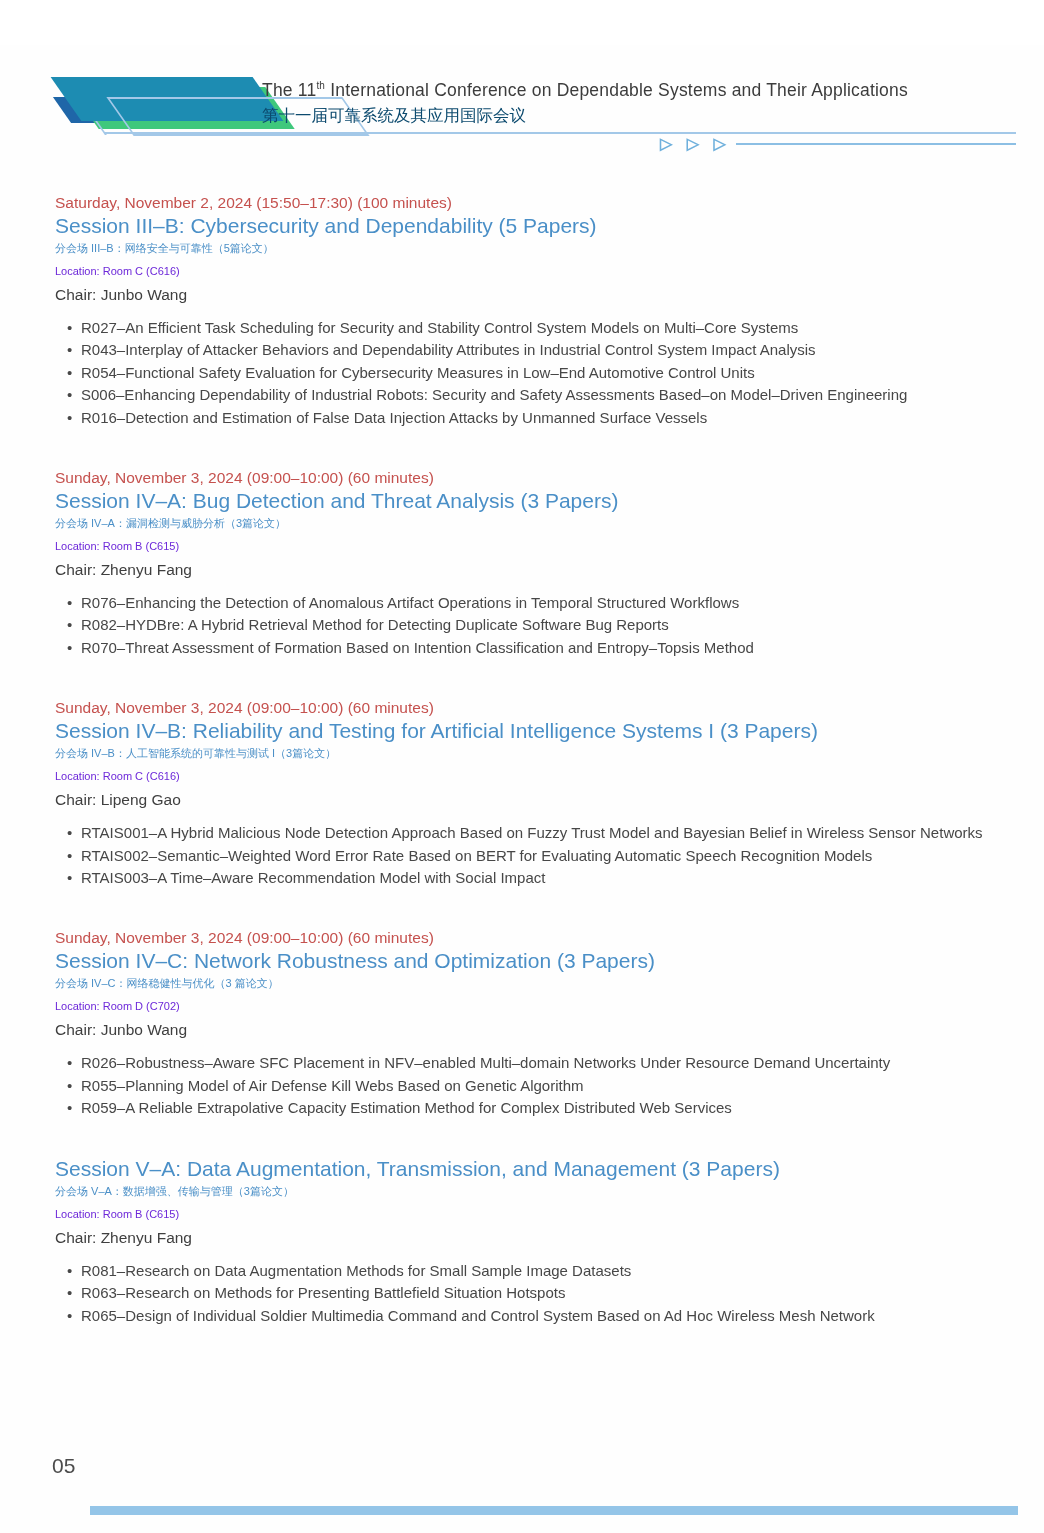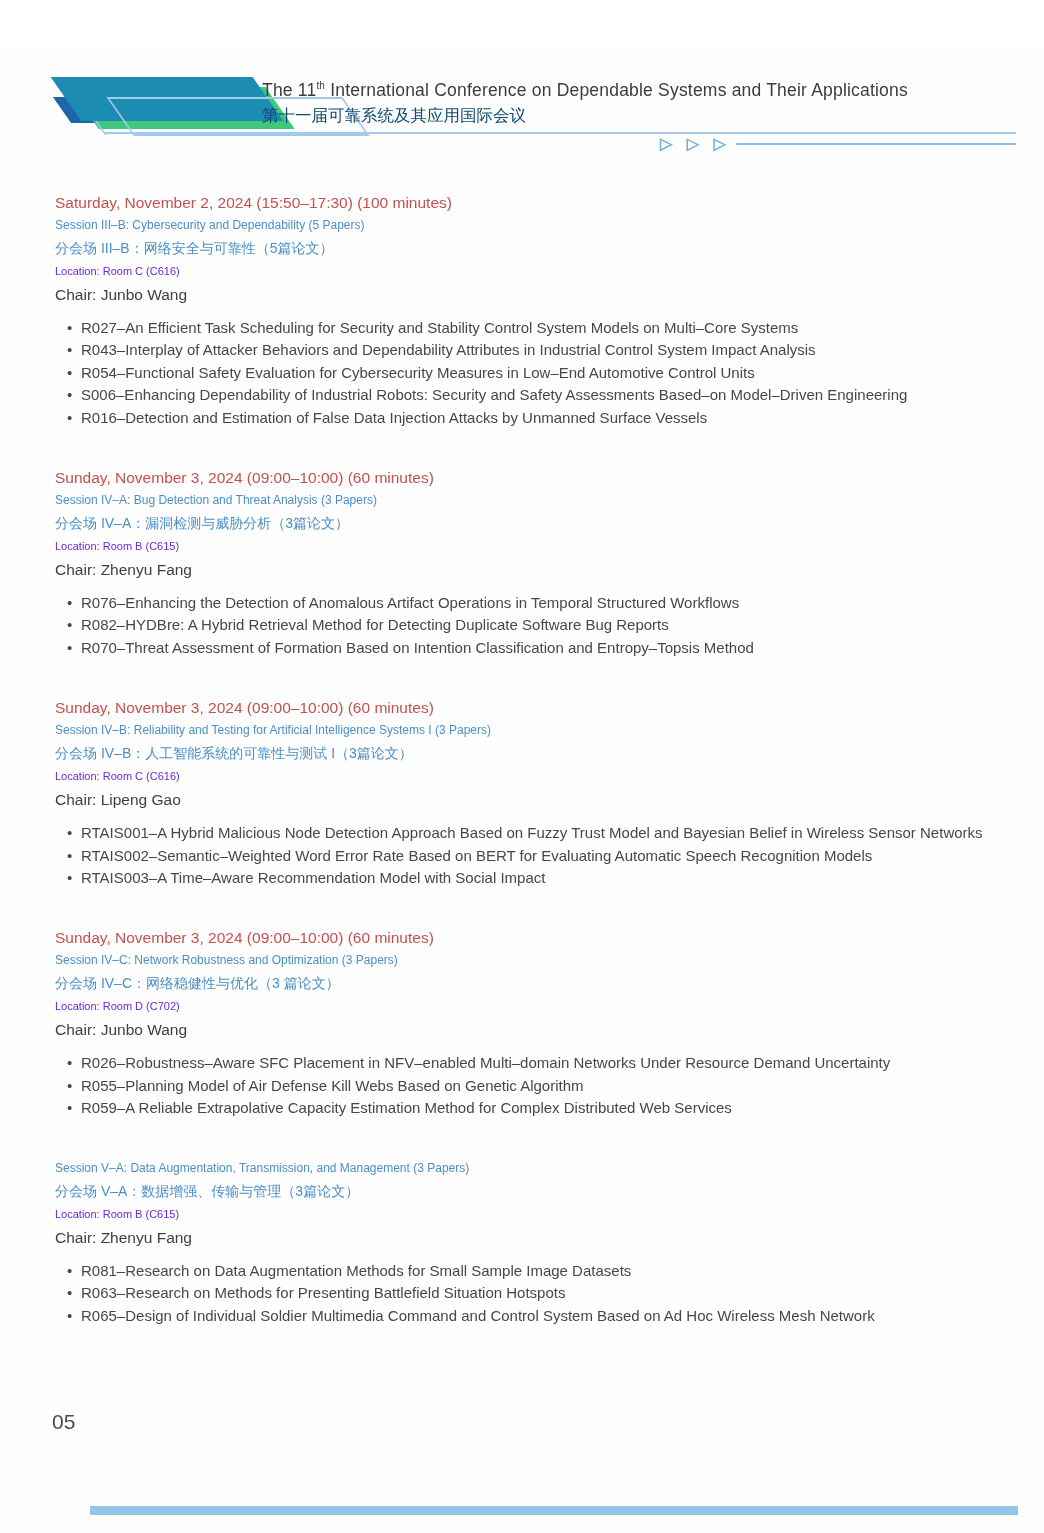--- a/index.html
+++ b/index.html
@@ -26,30 +26,30 @@
   .header-rule{position:absolute;left:104px;top:87px;width:912px;height:2px;background:#a3c8e8;}
   .header-rule-jog{position:absolute;left:100px;top:76px;width:2px;height:14px;background:#a3c8e8;transform:skewX(35deg);}
   .deco-row{position:absolute;left:660px;top:89px;width:360px;height:20px;}
   .deco-arrows{position:absolute;left:0;top:0;font-size:16px;color:#6fb0dc;letter-spacing:5px;font-weight:bold;}
   .deco-line{position:absolute;left:76px;top:9px;width:280px;height:2px;background:#8cbfe4;}
 
   
   .content{position:absolute;left:55px;top:146px;right:30px;}
   .session{margin-bottom:37px;}
   .session .date{color:#c5514e;font-size:15.5px;line-height:23px;}
-  .session .title-en{color:#4a8fc7;font-size:12px;line-height:23px;}
-  .session .title-zh{color:#4a8fc7;font-size:14px;line-height:23px;}
+  .session .title-en{color:#4a8fc7;font-size:21px;line-height:23px;}
+  .session .title-zh{color:#4a8fc7;font-size:11px;line-height:23px;}
   .session .loc{color:#6d28d9;font-size:11px;line-height:23px;}
   .session .chair{color:#3f3f3f;font-size:15.5px;line-height:23px;}
   .papers{list-style:none;margin:11px 0 0 0;padding:0 0 0 12px;}
   .papers li{font-size:15px;line-height:22.4px;color:#474747;white-space:nowrap;}
   .papers .bullet{display:inline-block;width:14px;color:#474747;}
 
   
-  .page-number{position:absolute;left:52px;top:1365px;font-size:21px;color:#4c4c4c;}
+  .page-number{position:absolute;left:52px;top:1409px;font-size:21px;color:#4c4c4c;}
   .footer-bar{position:absolute;left:90px;top:1461px;width:928px;height:9px;background:#94c5e8;}
   .bottom-texture{
     position:absolute;left:95px;top:1497px;width:890px;height:16px;
     background:repeating-linear-gradient(90deg, rgba(190,198,212,0.30) 0 5px, transparent 5px 33px);
     opacity:0.5;
   }
 </style>
 </head>
 <body>
 

